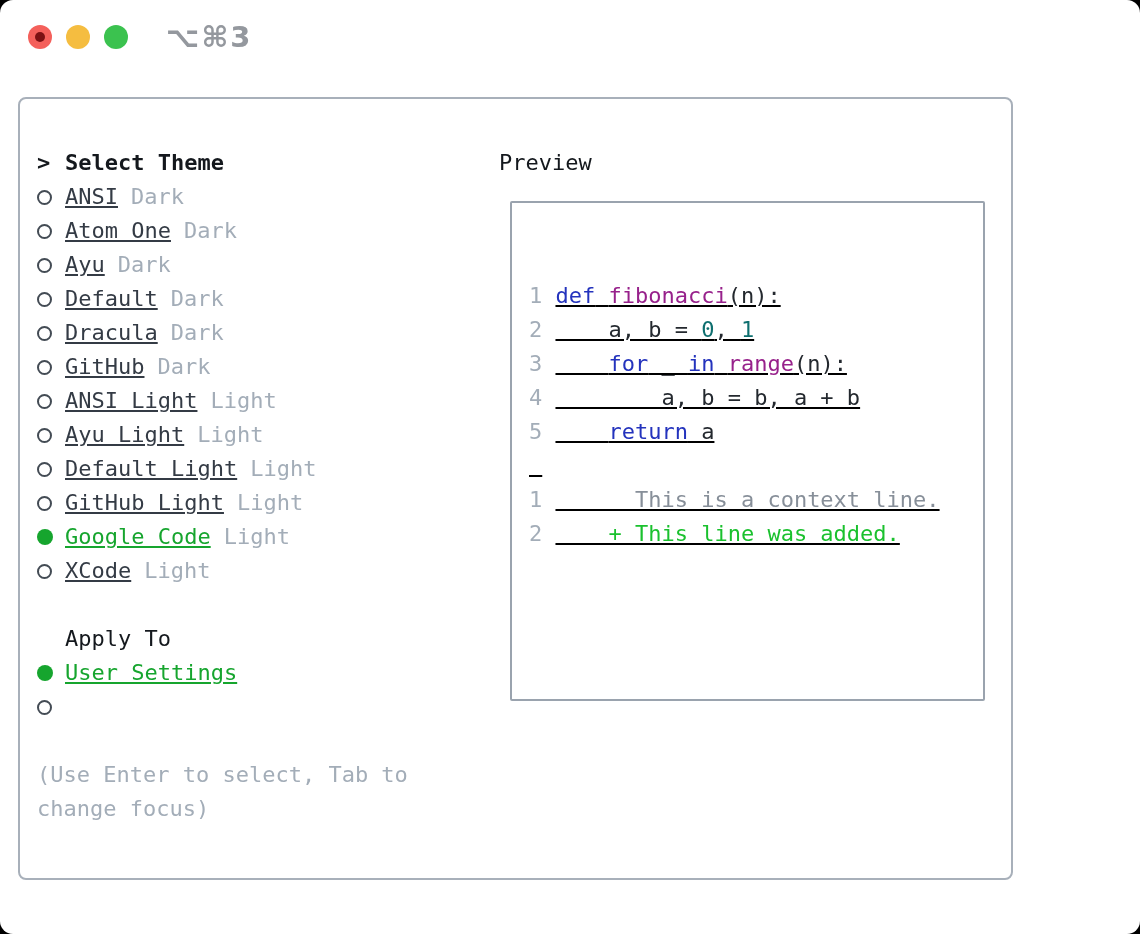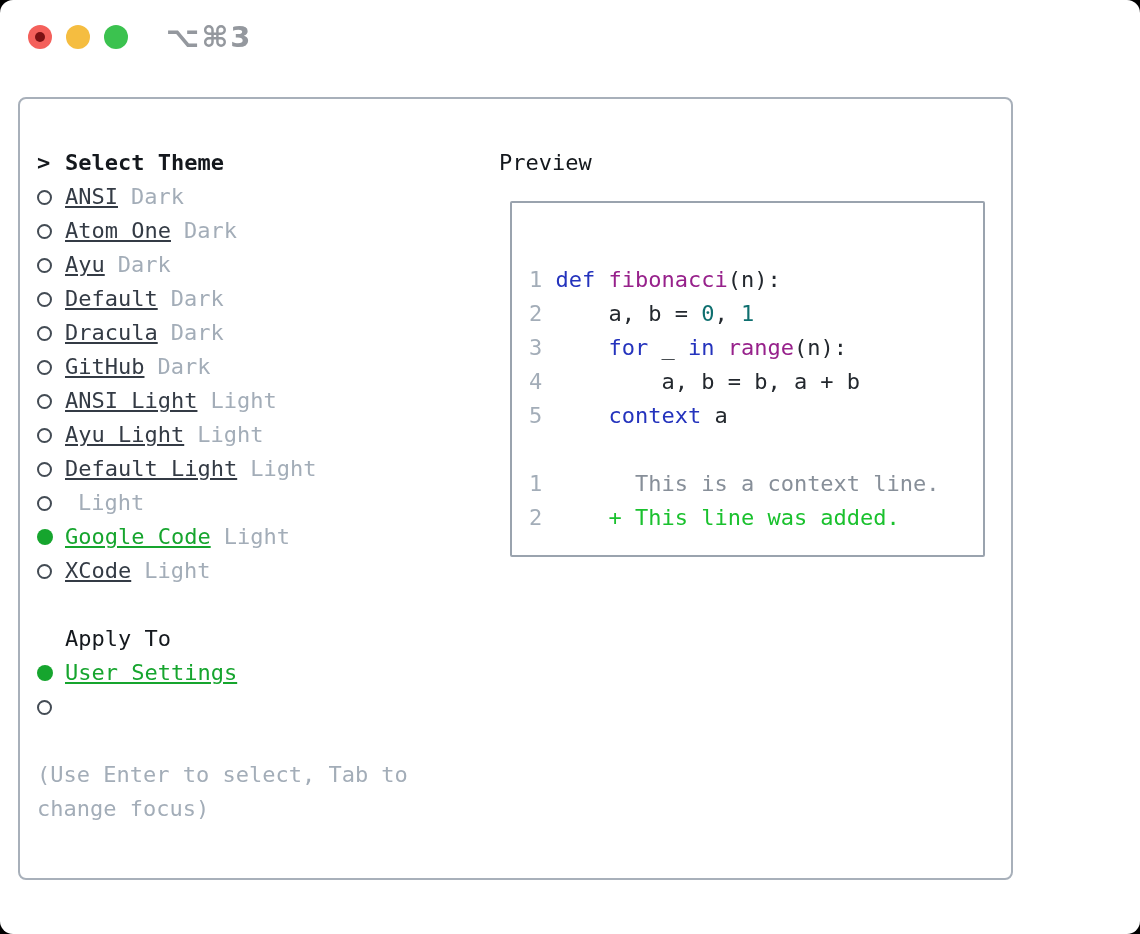--- a/index.html
+++ b/index.html
@@ -36,23 +36,23 @@
   .iname{color:#343b45;text-decoration:underline;}
   .iname.sel{color:#16a52e;}
   .ivariant{color:#a3adb8;margin-left:13px;}
   .apply-hdr{color:#14181d;}
   .blank{height:34px;}
   .help{color:#a3adb8;}
 
   
   .preview-title{position:absolute;left:499px;top:146px;height:34px;line-height:34px;
                  font-size:22px;font-weight:normal;color:#14181d;}
-  .preview-box{position:absolute;left:510px;top:201px;width:475px;height:356px;box-sizing:border-box;
+  .preview-box{position:absolute;left:510px;top:201px;width:475px;height:500px;box-sizing:border-box;
                border:2px solid #9aa3ae;border-radius:2px;background:#fff;
-               padding:60px 0 0 17px;overflow:hidden;}
+               padding:76px 0 0 17px;overflow:hidden;text-decoration:underline;}
   .cline{height:34px;line-height:34px;font-size:22px;white-space:pre;}
   .ln{display:inline-block;width:1ch;margin-right:1ch;color:#a3adb8;}
   .tk-kw{color:#2433bd;}
   .tk-fn{color:#97218b;}
   .tk-num{color:#0e6f6f;}
   .tk-pl{color:#23282e;}
   .d-context{color:#878f99;}
   .d-deleted{color:#c23a1e;}
   .d-added{color:#1ac12e;}
 </style>
@@ -80,21 +80,21 @@
       <div id="theme-list">
           <div class="row"><span class="marker"><span class="radio"></span></span><span class="iname">ANSI</span><span class="ivariant">Dark</span></div>
           <div class="row"><span class="marker"><span class="radio"></span></span><span class="iname">Atom One</span><span class="ivariant">Dark</span></div>
           <div class="row"><span class="marker"><span class="radio"></span></span><span class="iname">Ayu</span><span class="ivariant">Dark</span></div>
           <div class="row"><span class="marker"><span class="radio"></span></span><span class="iname">Default</span><span class="ivariant">Dark</span></div>
           <div class="row"><span class="marker"><span class="radio"></span></span><span class="iname">Dracula</span><span class="ivariant">Dark</span></div>
           <div class="row"><span class="marker"><span class="radio"></span></span><span class="iname">GitHub</span><span class="ivariant">Dark</span></div>
           <div class="row"><span class="marker"><span class="radio"></span></span><span class="iname">ANSI Light</span><span class="ivariant">Light</span></div>
           <div class="row"><span class="marker"><span class="radio"></span></span><span class="iname">Ayu Light</span><span class="ivariant">Light</span></div>
           <div class="row"><span class="marker"><span class="radio"></span></span><span class="iname">Default Light</span><span class="ivariant">Light</span></div>
-          <div class="row"><span class="marker"><span class="radio"></span></span><span class="ivariant">Light</span></div>
+          <div class="row"><span class="marker"><span class="radio"></span></span><span class="iname">GitHub Light</span><span class="ivariant">Light</span></div>
           <div class="row"><span class="marker"><span class="radio sel"></span></span><span class="iname sel">Google Code</span><span class="ivariant">Light</span></div>
           <div class="row"><span class="marker"><span class="radio"></span></span><span class="iname">XCode</span><span class="ivariant">Light</span></div>
         </div>
 
       <div class="blank"></div>
 
       <div class="row">
         <span class="marker"></span>
         <span class="apply-hdr">Apply To</span>
       </div>
@@ -111,21 +111,21 @@
     </div>
 
     <div class="preview-title">Preview</div>
 
     <div class="preview-box">
       <div id="code-lines">
           <div class="cline"><span class="ln">1</span><span class="tk-kw">def</span><span class="tk-pl"> </span><span class="tk-fn">fibonacci</span><span class="tk-pl">(n):</span></div>
           <div class="cline"><span class="ln">2</span><span class="tk-pl">    a, b = </span><span class="tk-num">0</span><span class="tk-pl">, </span><span class="tk-num">1</span></div>
           <div class="cline"><span class="ln">3</span><span class="tk-pl">    </span><span class="tk-kw">for</span><span class="tk-pl"> _ </span><span class="tk-kw">in</span><span class="tk-pl"> </span><span class="tk-fn">range</span><span class="tk-pl">(n):</span></div>
           <div class="cline"><span class="ln">4</span><span class="tk-pl">        a, b = b, a + b</span></div>
-          <div class="cline"><span class="ln">5</span><span class="tk-pl">    </span><span class="tk-kw">context</span><span class="tk-pl"> a</span></div>
+          <div class="cline"><span class="ln">5</span><span class="tk-pl">    </span><span class="tk-kw">return</span><span class="tk-pl"> a</span></div>
         </div>
       <div class="cline"> </div>
       <div id="diff-lines">
           <div class="cline"><span class="ln">1</span><span class="d-context">      This is a context line.</span></div>
           <div class="cline"><span class="ln">2</span><span class="d-added">    + This line was added.</span></div>
         </div>
     </div>
 
   </div>
 </div>

